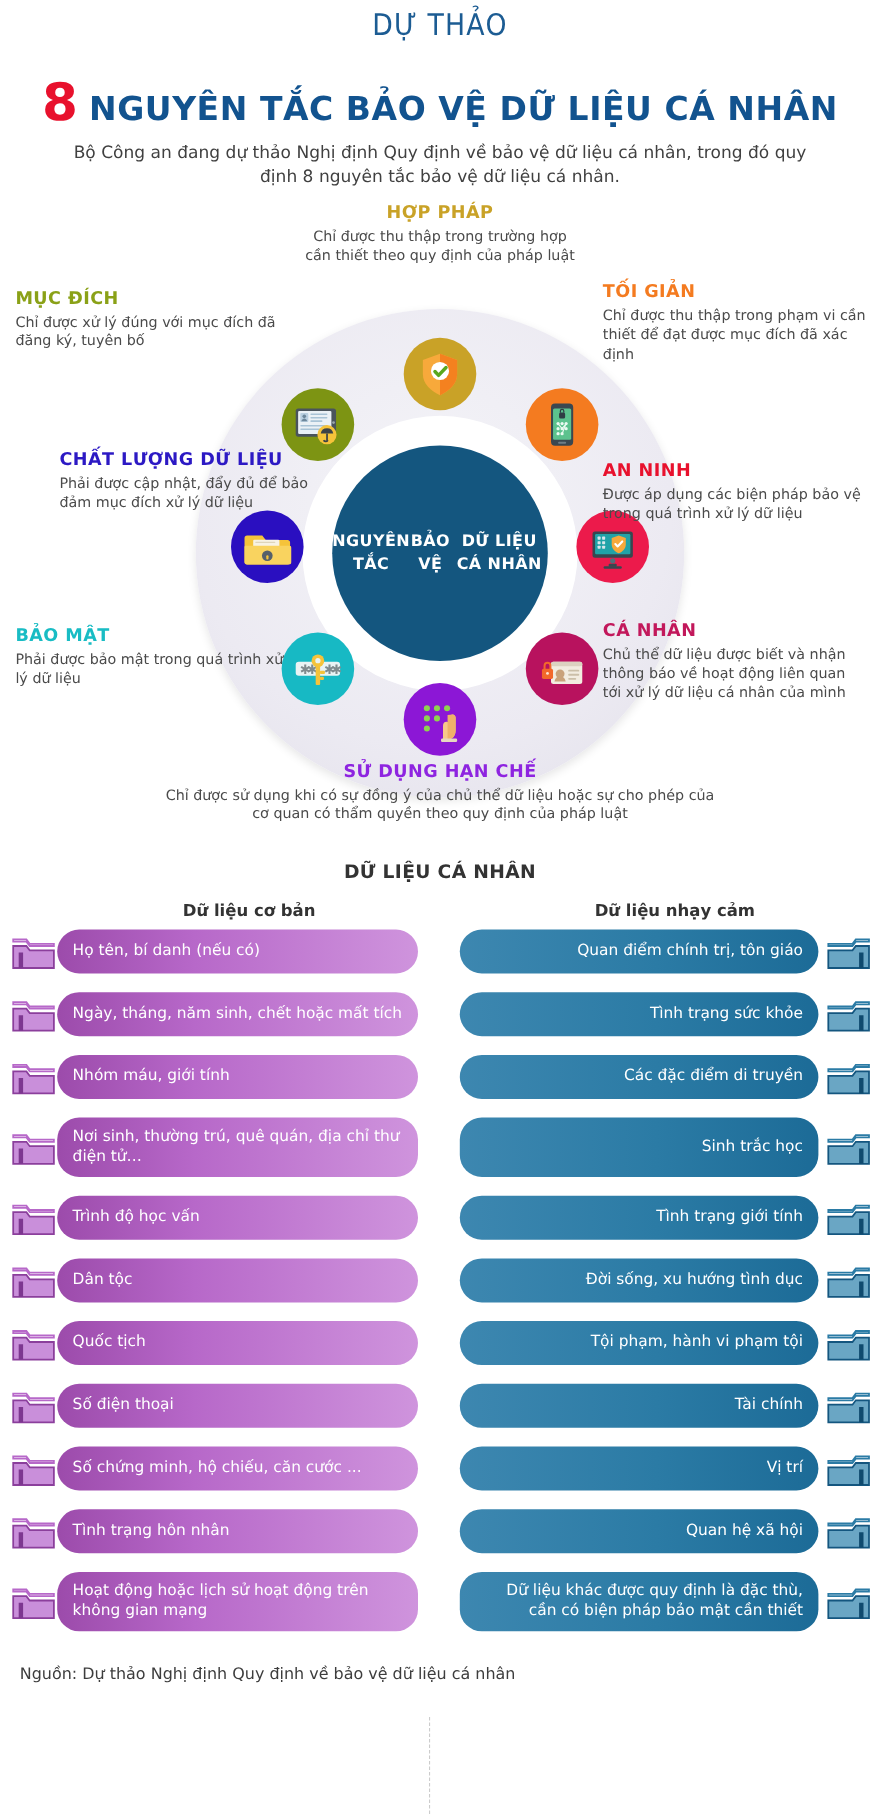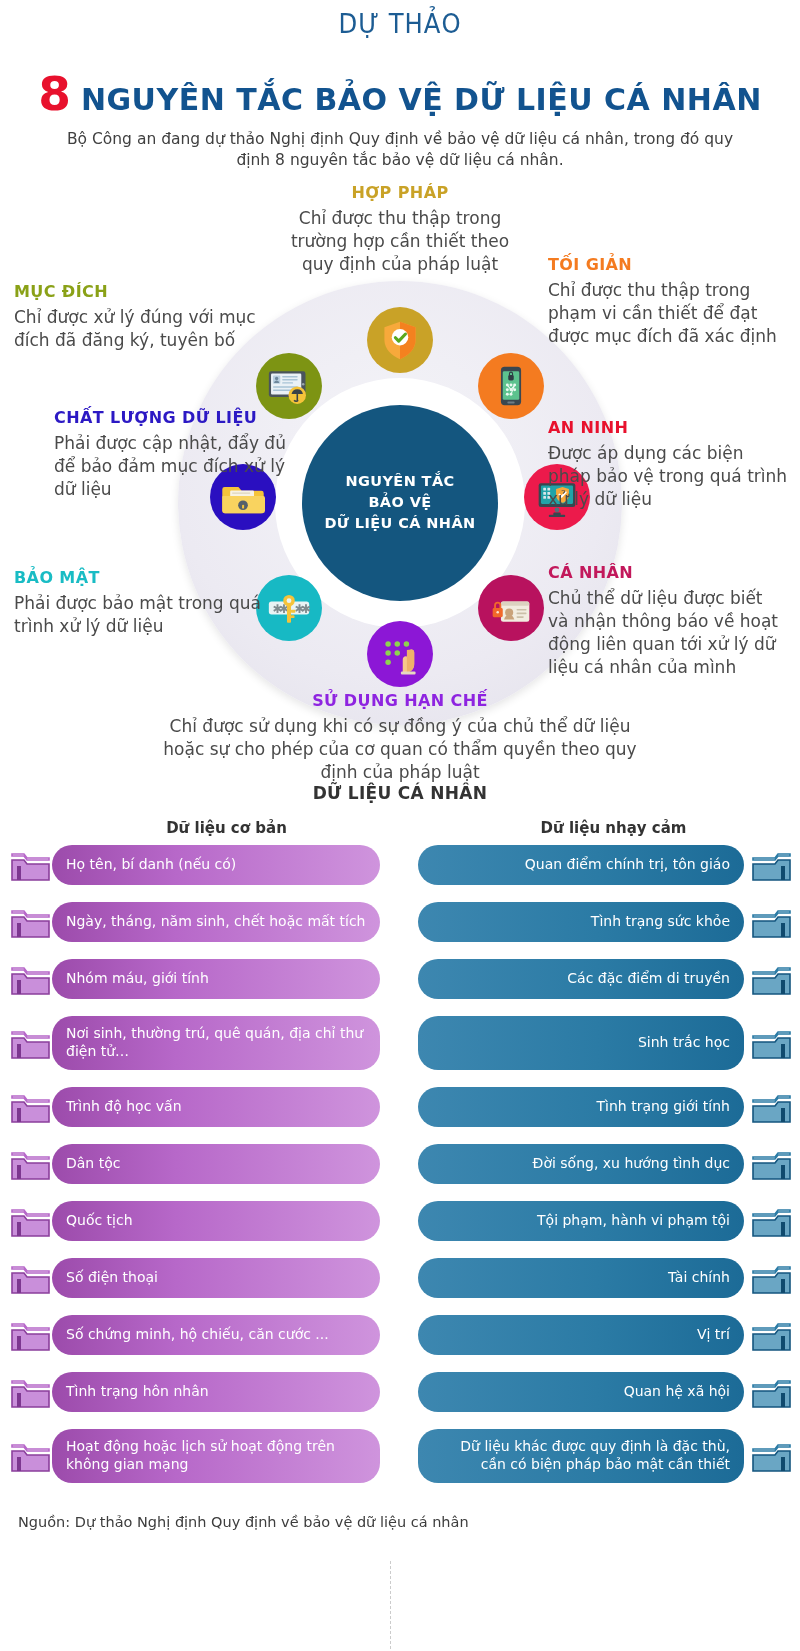--- a/index.html
+++ b/index.html
@@ -47,21 +47,21 @@
   }
   .ring-inner-gap {
     position: absolute; left: 50%; top: 50%;
     width: 250px; height: 250px; margin: -125px 0 0 -125px;
     border-radius: 50%; background: #ffffff;
   }
   .hub {
     position: absolute; left: 50%; top: 50%;
     width: 196px; height: 196px; margin: -98px 0 0 -98px;
     border-radius: 50%; background: #14567f;
-    display: flex; flex-direction: column;
+    display: flex; 
     align-items: center; justify-content: center;
     color: #fff; text-align: center;
   }
   .hub span {
     font-size: 14.5px; font-weight: bold; letter-spacing: 0.4px; line-height: 1.45;
   }
 
   .node {
     position: absolute; width: 66px; height: 66px; border-radius: 50%;
     display: flex; align-items: center; justify-content: center;
@@ -77,33 +77,33 @@
   .n-baomat   { left: 256px; top: 392px; }
   .n-chatluong{ left: 210px; top: 281px; }
   .n-mucdich  { left: 256px; top: 170px; }
 
   
   .plabel { position: absolute; width: 250px; }
   .plabel .ph {
     font-size: 16px; font-weight: bold; letter-spacing: 0.4px; line-height: 1.25;
     margin-bottom: 4px;
   }
-  .plabel .pd { font-size: 17px; line-height: 1.35; color: #4a4a4a; }
+  .plabel .pd { font-size: 13px; line-height: 1.35; color: #4a4a4a; }
   .ta-left  { text-align: left; }
   .ta-right { text-align: left; }
   .ta-center{ text-align: center; }
 
   .pl-hopphap   { left: 275px; top: 0px;   width: 250px; }
   .pl-toigian   { left: 548px; top: 72px;  width: 240px; }
   .pl-anninh    { left: 548px; top: 235px; width: 240px; }
   .pl-canhan    { left: 548px; top: 380px; width: 240px; }
   .pl-hanche    { left: 150px; top: 508px; width: 500px; }
   .pl-baomat    { left: 14px;  top: 385px; width: 250px; }
   .pl-chatluong { left: 14px;  top: 225px; width: 250px; margin-left: 40px; }
-  .pl-mucdich   { left: 14px;  top: 78px;  width: 250px; margin-top: 21px; }
+  .pl-mucdich   { left: 14px;  top: 78px;  width: 250px; }
 
   .c-gold   { color: #c9a227; }
   .c-orange { color: #f47b20; }
   .c-red    { color: #e8112d; }
   .c-pink   { color: #c2185b; }
   .c-purple { color: #8e24e0; }
   .c-teal   { color: #19bcc4; }
   .c-blue   { color: #2c19c4; }
   .c-olive  { color: #8aa117; }
 

